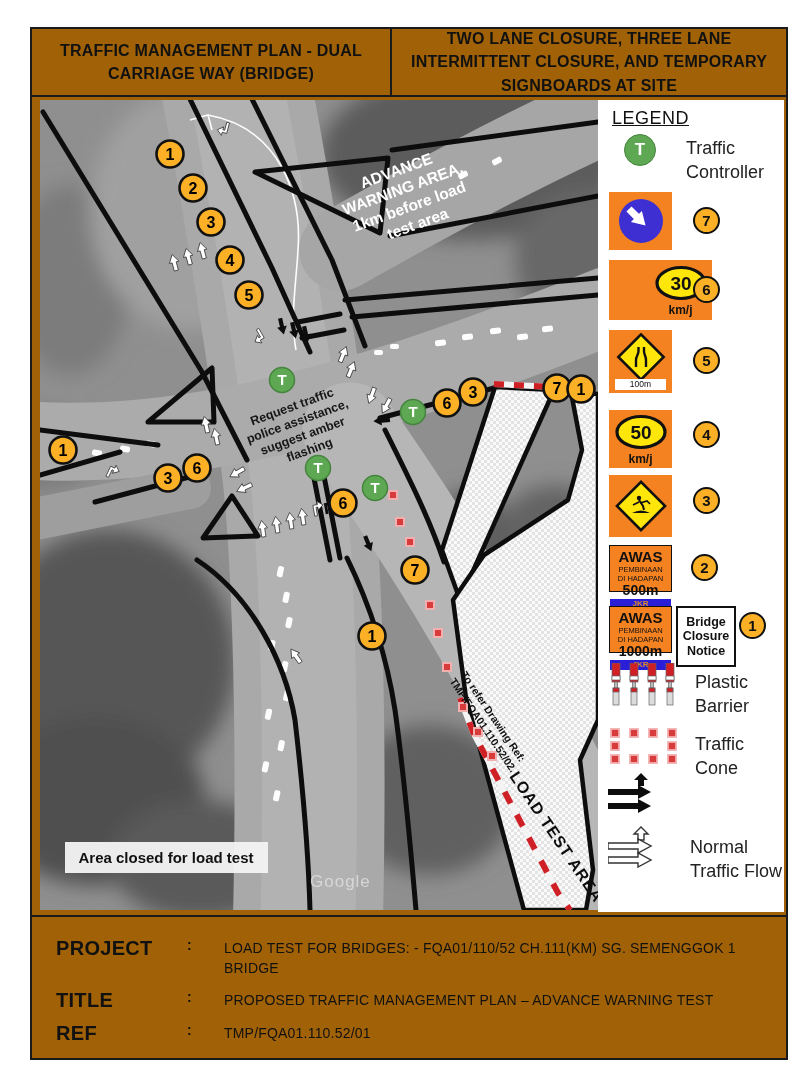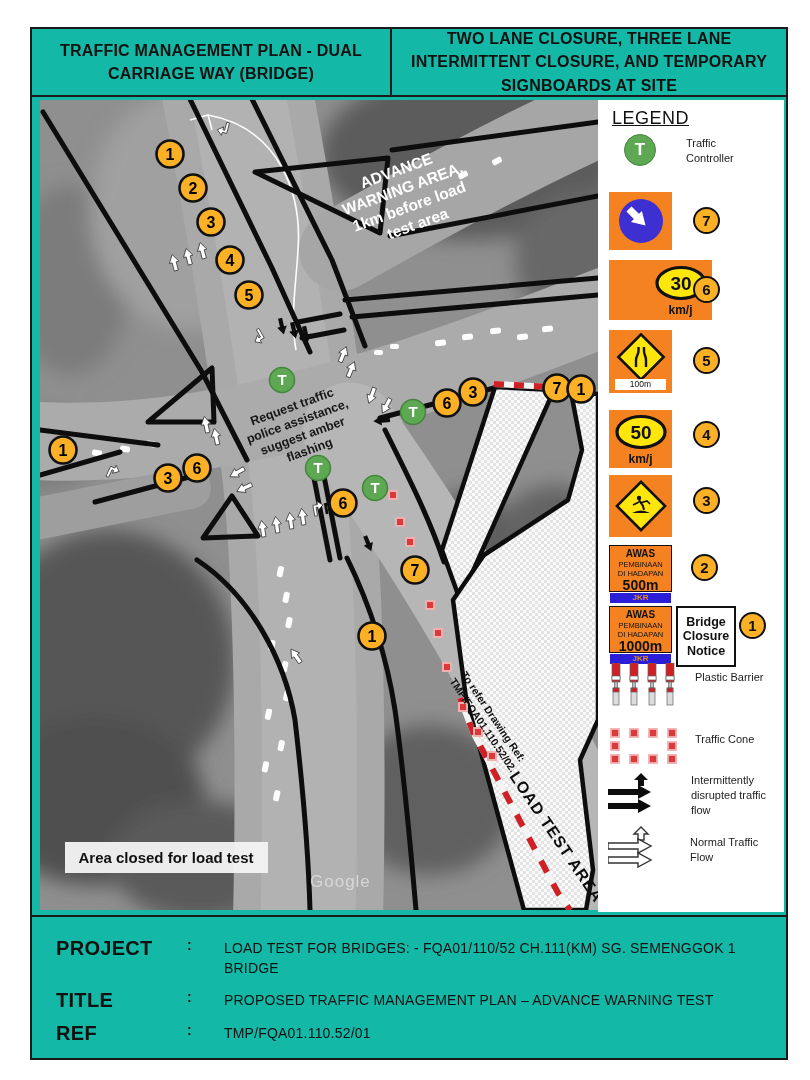--- a/index.html
+++ b/index.html
@@ -1,33 +1,33 @@
 <!DOCTYPE html>
 <html><head>
 <meta charset="utf-8">
 <style>
   html,body{margin:0;padding:0;background:#fff;}
   body{width:810px;height:1080px;position:relative;font-family:"Liberation Sans","DejaVu Sans",sans-serif;color:#111;overflow:hidden;}
-  #frame{position:absolute;left:30px;top:27px;width:754px;height:1029px;border:2px solid #1a1a1a;background:#14b8a6;}
+  #frame{position:absolute;left:30px;top:27px;width:754px;height:1029px;border:2px solid #1a1a1a;background:#a16207;}
   
   #header{position:absolute;left:0;top:0;width:100%;height:66px;border-bottom:2px solid #1a1a1a;display:flex;}
   .hcell{display:flex;align-items:center;justify-content:center;text-align:center;font-size:16px;font-weight:600;line-height:1.45;letter-spacing:.2px;}
   #hleft{width:330px;padding:0 14px;}
   #hright{flex:1;border-left:2px solid #1a1a1a;padding:0 10px;}
   
   #mapwrap{position:absolute;left:8px;top:71px;width:558px;height:810px;background:#8f8f8f;}
   #legend{position:absolute;left:566px;top:71px;width:186px;height:812px;background:#fff;}
   .leg-abs{position:absolute;}
   #legend h3{margin:0;font-size:18px;font-weight:normal;text-decoration:underline;letter-spacing:.5px;}
-  .leg-label{font-size:11px;line-height:1.35;color:#222;}
+  .leg-label{font-size:18px;line-height:1.35;color:#222;}
   .tcircle{width:30px;height:30px;border-radius:50%;background:#5EA854;border:1.5px solid #44843C;color:#fff;font-weight:bold;font-size:17px;display:flex;align-items:center;justify-content:center;}
   .signbox{position:absolute;left:11px;width:63px;background:#F58220;display:flex;align-items:center;justify-content:center;}
   .badge{position:absolute;width:27px;height:27px;border-radius:50%;background:#FCB026;border:2.5px solid #111;box-sizing:border-box;color:#111;font-weight:bold;font-size:15px;display:flex;align-items:center;justify-content:center;}
   .awas{position:absolute;left:11px;width:63px;height:47px;background:#F58220;border:1.5px solid #111;box-sizing:border-box;text-align:center;display:flex;flex-direction:column;justify-content:flex-start;}
-  .awas .a1{font-size:10px;font-weight:bold;line-height:1.15;margin-top:2px;}
+  .awas .a1{font-size:15px;font-weight:bold;line-height:1.15;margin-top:2px;}
   .awas .a2{font-size:7.5px;line-height:1.2;}
   .awas .a4{font-size:14px;font-weight:bold;line-height:1.1;}
   .awas .jkr{margin-top:auto;background:#2A1FD6;color:#E08A28;font-size:8px;font-weight:bold;line-height:10px;height:10px;}
   #bridge-notice{position:absolute;left:78px;top:506px;width:60px;height:61px;background:#fff;border:2px solid #111;box-sizing:border-box;font-size:12.5px;font-weight:bold;text-align:center;line-height:1.15;display:flex;align-items:center;justify-content:center;}
   
   #footer{position:absolute;left:0;top:886px;width:100%;height:141px;border-top:2px solid #1a1a1a;}
   .frow{position:absolute;font-size:14px;}
   .flabel{font-weight:bold;font-size:20px;letter-spacing:.3px;}
   .fsep{position:absolute;left:131px;top:0;font-weight:bold;}
   .fval{position:absolute;left:168px;top:1px;width:545px;line-height:1.45;letter-spacing:.2px;}
@@ -437,21 +437,20 @@
     <div class="leg-label leg-abs" style="left:97px;top:632px;width:70px;">Traffic Cone</div>
 
     <svg class="leg-abs" style="left:10px;top:672px;" width="78" height="42" viewBox="0 0 78 42">
       <g fill="#0d0d0d">
         <path d="M 30,12 L 30,6 L 26,6 L 33,-1 L 40,6 L 36,6 L 36,12 Z" transform="translate(0,2)"></path>
         <use href="#larr1"></use>
         <path d="M 0,17 L 30,17 L 30,13 L 43,20 L 30,27 L 30,23 L 0,23 Z"></path>
         <path d="M 0,31 L 30,31 L 30,27 L 43,34 L 30,41 L 30,37 L 0,37 Z"></path>
       </g>
     </svg>
-    <div class="leg-label leg-abs" style="left:93px;top:673px;width:92px;">Intermittently disrupted traffic flow</div>
 
     <svg class="leg-abs" style="left:10px;top:726px;" width="78" height="42" viewBox="0 0 78 42">
       <g fill="#fff" stroke="#333" stroke-width="1.4">
         <path d="M 30,12 L 30,6 L 26,6 L 33,-1 L 40,6 L 36,6 L 36,12 Z" transform="translate(0,2)"></path>
         <path d="M 0,17 L 30,17 L 30,13 L 43,20 L 30,27 L 30,23 L 0,23 Z"></path>
         <path d="M 0,31 L 30,31 L 30,27 L 43,34 L 30,41 L 30,37 L 0,37 Z"></path>
       </g>
     </svg>
     <div class="leg-label leg-abs" style="left:92px;top:735px;width:92px;">Normal Traffic Flow</div>
   </div>

